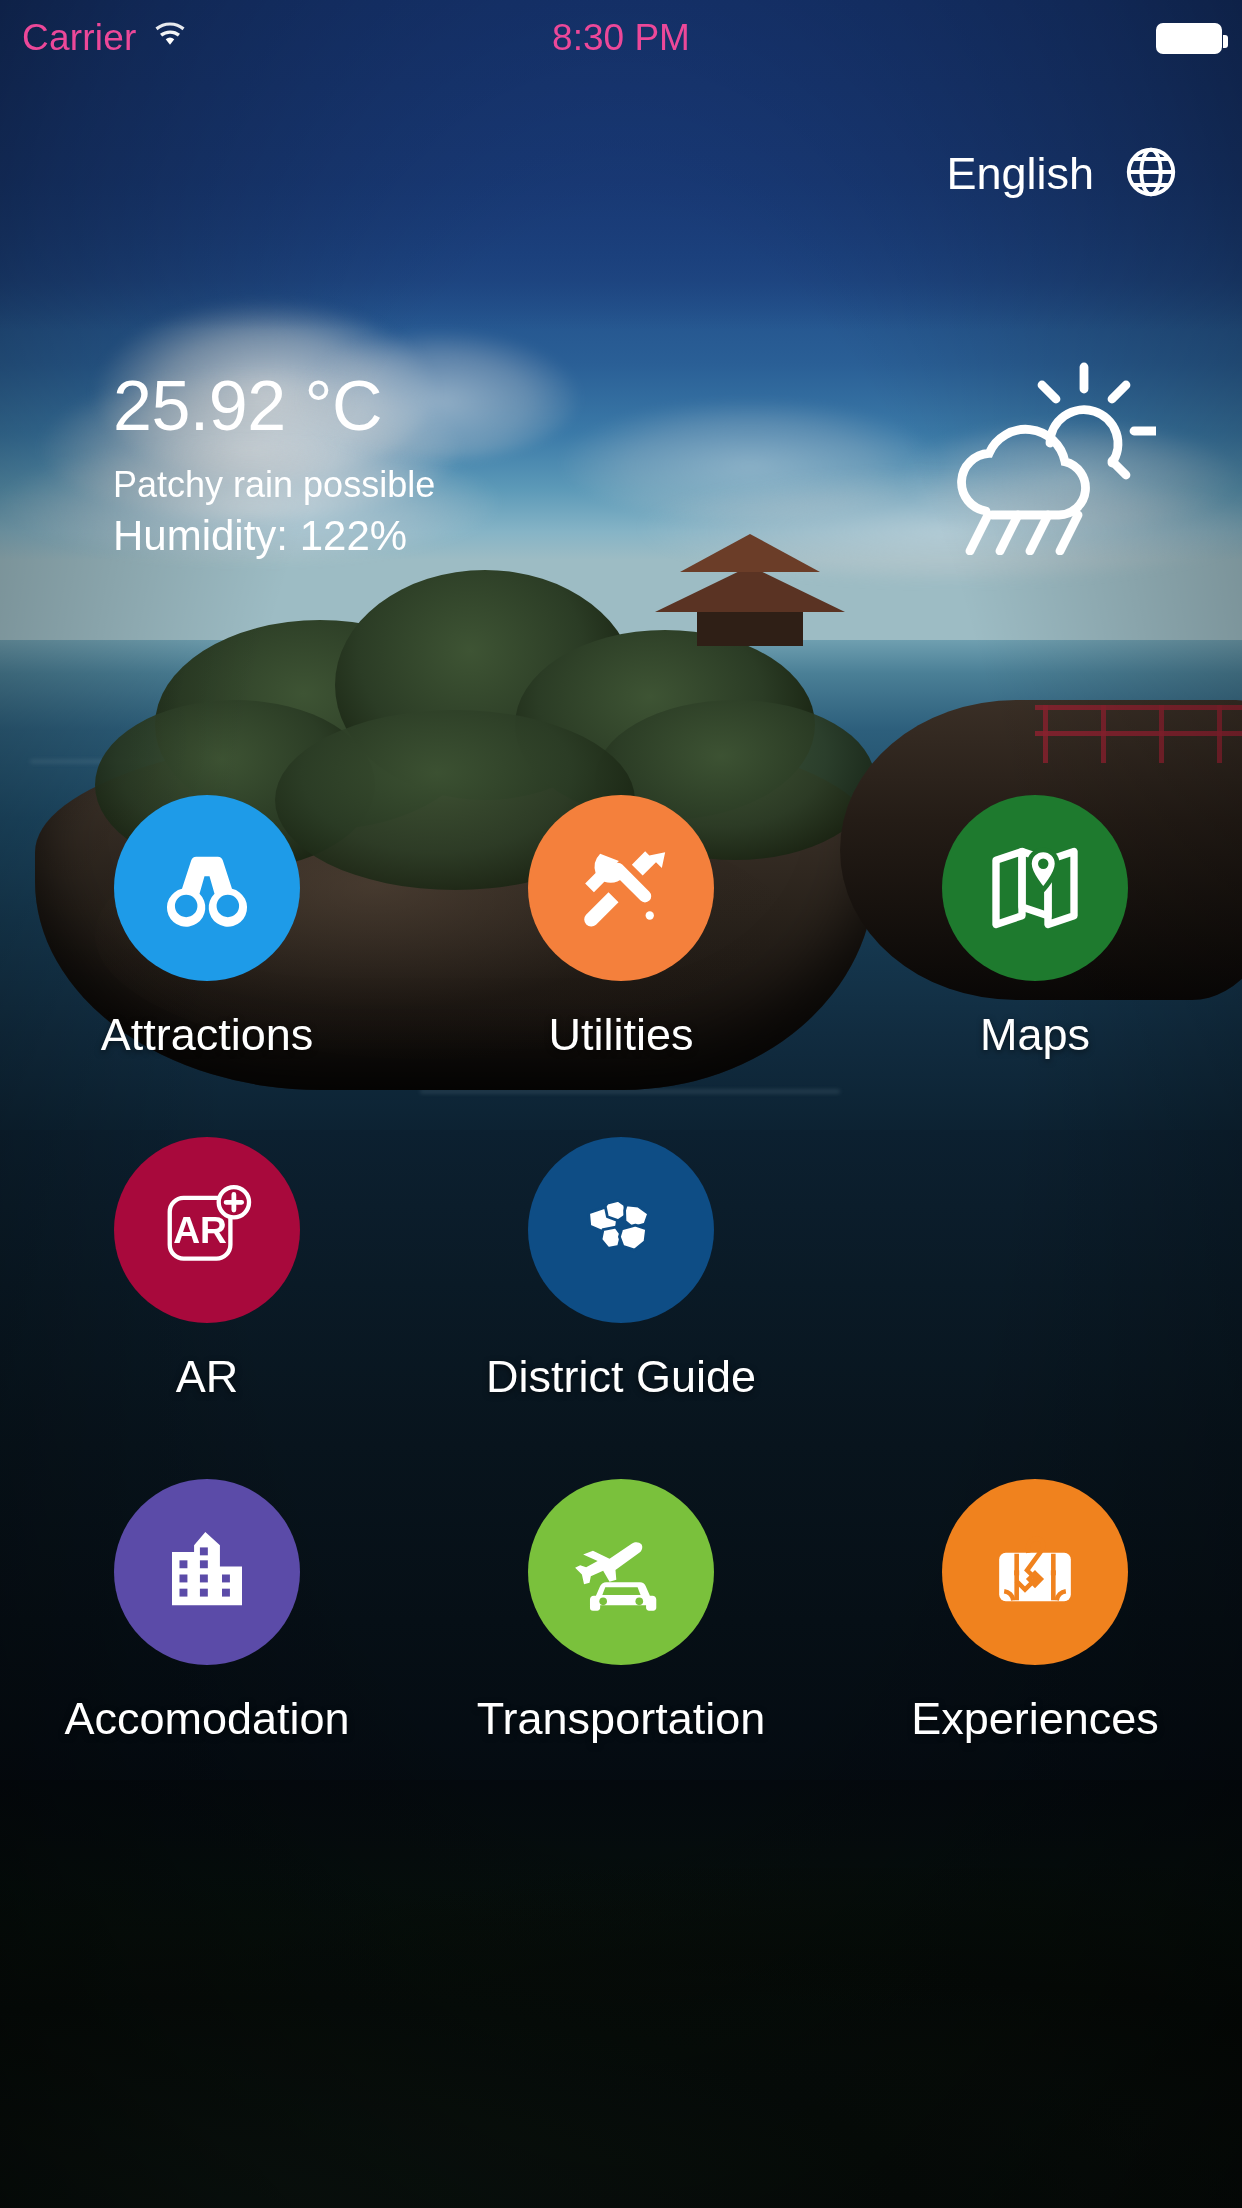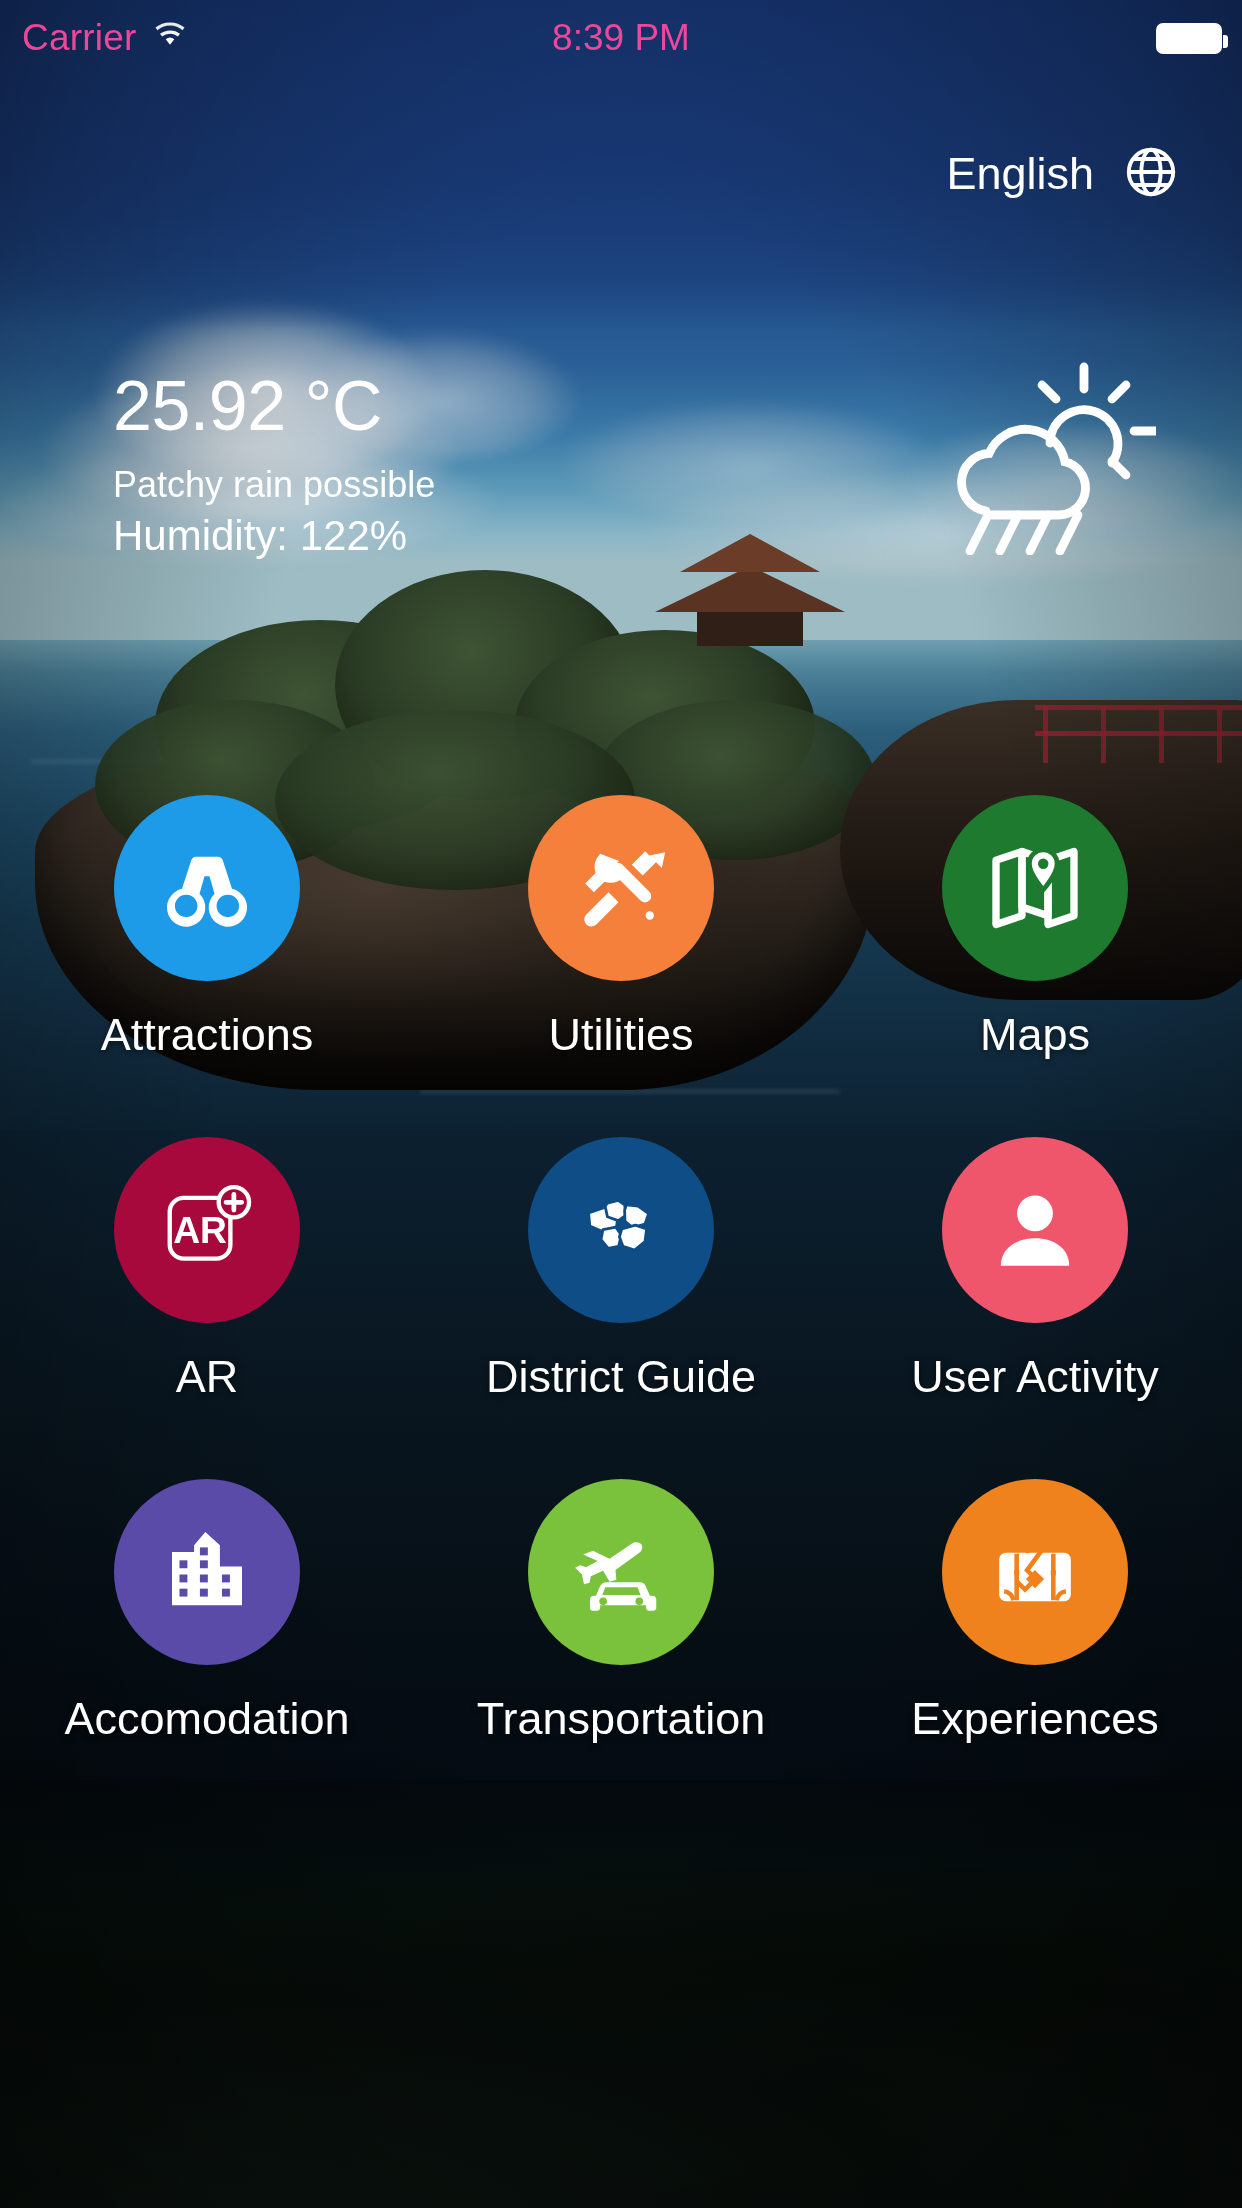--- a/index.html
+++ b/index.html
@@ -260,21 +260,21 @@
     <div class="sb-left">
       <span class="sb-carrier">Carrier</span>
       <span>
         <svg width="40" height="32" viewBox="0 0 24 24" fill="#fff">
           <path d="M12 18.5l3.2-4.1a5.2 5.2 0 0 0-6.4 0L12 18.5z"></path>
           <path d="M12 10.3c2.2 0 4.3.8 5.9 2.1l1.6-2A11.3 11.3 0 0 0 12 7.8c-2.8 0-5.4 1-7.5 2.6l1.6 2a9.3 9.3 0 0 1 5.9-2.1z" opacity=".95"></path>
           <path d="M12 4.2c3.6 0 6.9 1.3 9.4 3.4l1.5-1.9A16.8 16.8 0 0 0 12 1.8C7.9 1.8 4.1 3.2 1.1 5.7l1.5 1.9C5.1 5.5 8.4 4.2 12 4.2z" opacity=".9"></path>
         </svg>
       </span>
     </div>
-    <div class="sb-center">8:39 PM</div>
+    <div class="sb-center">8:30 PM</div>
     <div class="sb-right">
       <span class="battery"></span>
     </div>
   </div>
 
   <div class="lang-row">
     <span class="lang-label">English</span>
     <span>
       <svg width="58" height="58" viewBox="0 0 24 24" fill="none" stroke="#fff" stroke-width="1.6">
         <circle cx="12" cy="12" r="9.2"></circle>
@@ -374,29 +374,20 @@
             <path d="M8.6 5.3l2.7-.7 1.6 1.1.4 2.6-2.2 1.5-2.7-.9-.9-2.2z"></path>
             <path d="M3.9 7.7l4.2-1.4.5 2.4 2.5.9-.3 2.2-3 .8-3.6-1.6z"></path>
             <path d="M13.3 5.7l3 .3 2.6 1.9-.9 2.6-3.1.9-1.9-1.6-.1-2.7z"></path>
             <path d="M7.5 11.9l3.2-.6 1.4 1.9-.7 2.9-2.6.5-1.8-2.2z"></path>
             <path d="M12.2 11.7l3.4-.9 2.8.9-.4 3.2-2.6 2.1-2.9-.9-.9-2.4z"></path>
           </svg>
         </div>
         <div class="cell-label">District Guide</div>
       </div>
 
-      <div class="cell">
-        <div class="circle" style="background:#F0566B">
-          <svg width="100" height="100" viewBox="0 0 24 24" fill="#fff">
-            <circle cx="12" cy="8" r="4.3"></circle>
-            <path d="M3.8 20.6c0-4.2 3.7-6.6 8.2-6.6s8.2 2.4 8.2 6.6z"></path>
-          </svg>
-        </div>
-        <div class="cell-label">User Activity</div>
-      </div>
     </div>
 
     <div class="grid-row r3">
 
       <div class="cell">
         <div class="circle" style="background:#5B4BA8">
           <svg width="100" height="100" viewBox="0 0 24 24" fill="#fff">
             <path d="M11.6 2.4 8.9 5.6v1.6H3.6V20h16.8v-9.3h-5.3V5.6z"></path>
             <g fill="#5B4BA8">
               <rect x="5.4" y="9.2" width="1.9" height="1.9"></rect>

